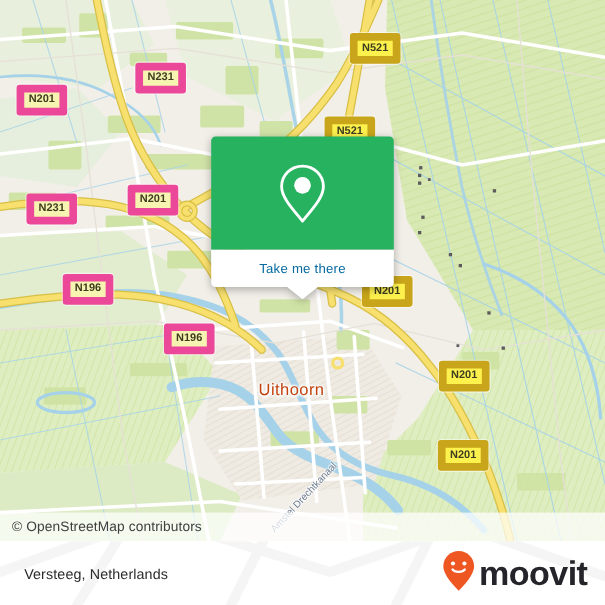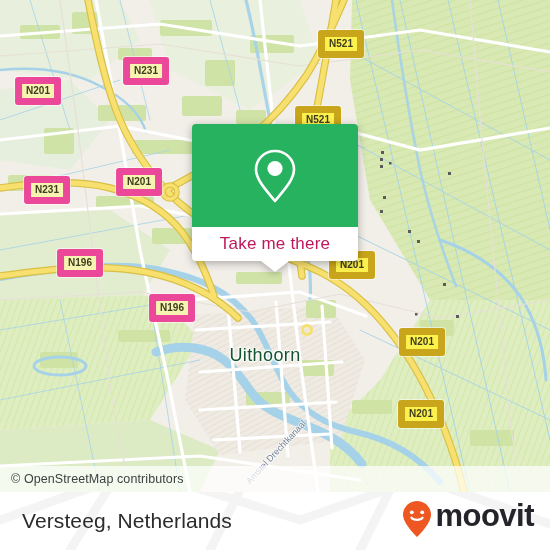--- a/index.html
+++ b/index.html
@@ -15,53 +15,53 @@
   
   .shield{position:absolute;transform:translate(-50%,-50%);
           background:#f7f3b0;border:7px solid #ec4899;border-radius:3px;
           color:#3d3d1f;font-size:10px;font-weight:bold;
           padding:1px 4px 2px 4px;line-height:11px;white-space:nowrap;
           font-family:"Liberation Sans","DejaVu Sans",sans-serif;
           box-shadow:0 0 0 1px rgba(255,255,255,.5);}
   .shield.bright{background:#fdf14e;border-color:#c8a51a;}
 
   .placelabel{position:absolute;transform:translate(-50%,-50%);
-              color:#14532d;font-size:18px;letter-spacing:.4px;white-space:nowrap;
+              color:#c2410c;font-size:15px;letter-spacing:.4px;white-space:nowrap;
               text-shadow:1px 0 2px #fff,-1px 0 2px #fff,0 1px 2px #fff,0 -1px 2px #fff,
                           1px 1px 2px #fff,-1px -1px 2px #fff;}
   .waterlabel{position:absolute;color:#6b7a8f;font-size:9px;white-space:nowrap;
               text-shadow:1px 0 1px #fff,-1px 0 1px #fff,0 1px 1px #fff,0 -1px 1px #fff;}
 
   
   #attrib{position:absolute;left:0;bottom:0;width:100%;height:26px;
           background:rgba(255,255,255,.72);display:flex;align-items:center;}
   #attrib span{font-size:12.5px;color:#404040;padding-left:11px;letter-spacing:.1px;}
 
   
   #callout{position:absolute;left:192px;top:124px;width:166px;
            filter:drop-shadow(0 2px 4px rgba(0,0,0,.30));}
   #callout .head{height:103px;border-radius:4px 4px 0 0;
                  display:flex;align-items:center;justify-content:center;}
   #callout .foot{background:#fff;border-radius:0 0 4px 4px;height:34px;
                  display:flex;align-items:center;justify-content:center;}
-  #callout .foot span{font-size:17px;color:#be185d;letter-spacing:.2px;}
+  #callout .foot span{font-size:12px;color:#0369a1;letter-spacing:.2px;}
   #tail{position:absolute;left:50%;top:137px;transform:translateX(-50%);
         width:0;height:0;border-left:14px solid transparent;
         border-right:14px solid transparent;border-top:11px solid #fff;}
   .pin-icon{display:block;}
 
   
   #footer{position:absolute;left:0;top:492px;width:550px;height:58px;
           background:#fff;overflow:hidden;}
   #footer-watermark{position:absolute;left:0;top:-492px;width:550px;height:550px;
                     opacity:.10;pointer-events:none;}
   #footer-inner{position:relative;width:100%;height:100%;
                 display:flex;align-items:center;justify-content:space-between;}
-  #place-title{font-size:21px;color:#2b2b2b;padding-left:22px;letter-spacing:.1px;}
-  #brand{display:flex;align-items:flex-start;padding-right:16px;gap:3px;}
+  #place-title{font-size:13px;color:#2b2b2b;padding-left:22px;letter-spacing:.1px;}
+  #brand{display:flex;align-items:center;padding-right:16px;gap:3px;}
   #brand .wordmark{font-size:31px;font-weight:bold;color:#24242a;letter-spacing:-.5px;
                    line-height:31px;}
 </style>
 </head>
 <body>
 
 <div id="app">
 
   <div id="map">
 

